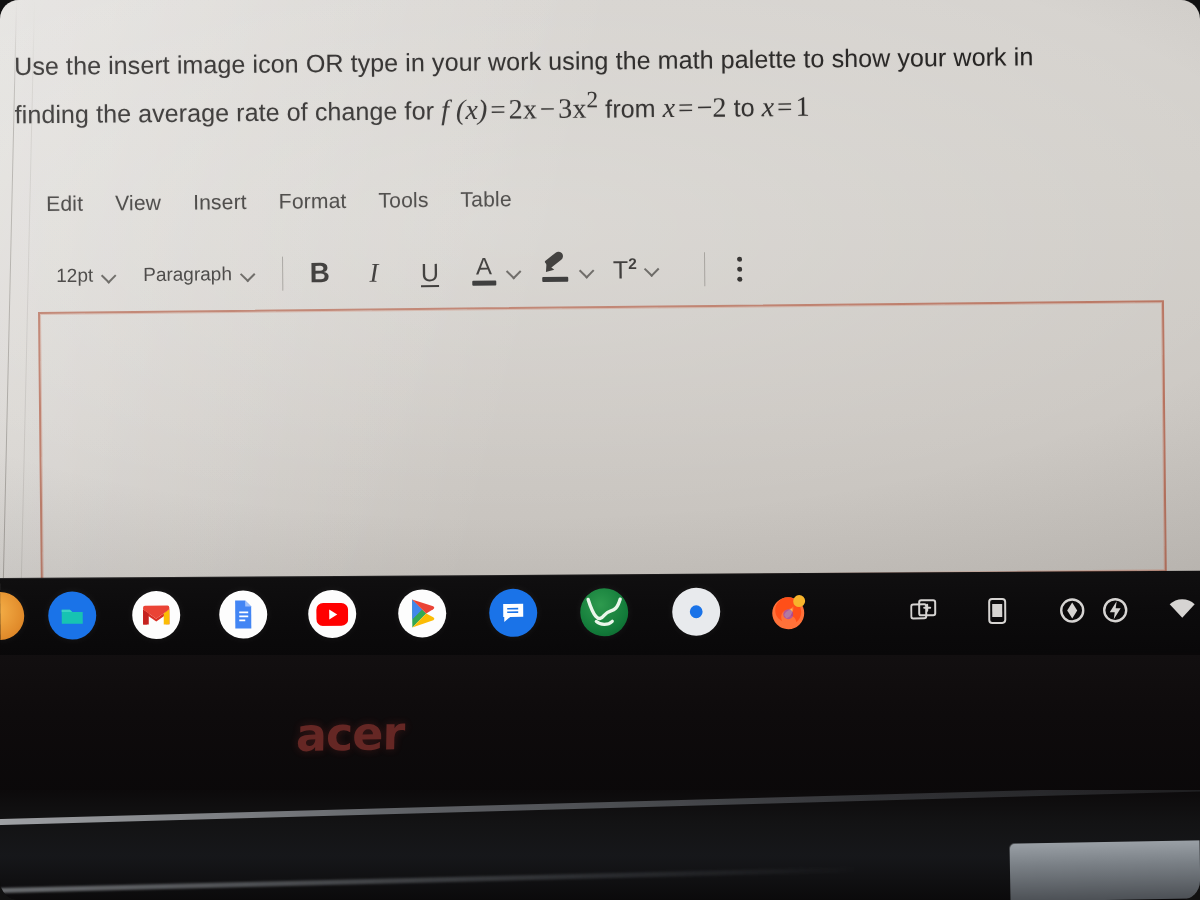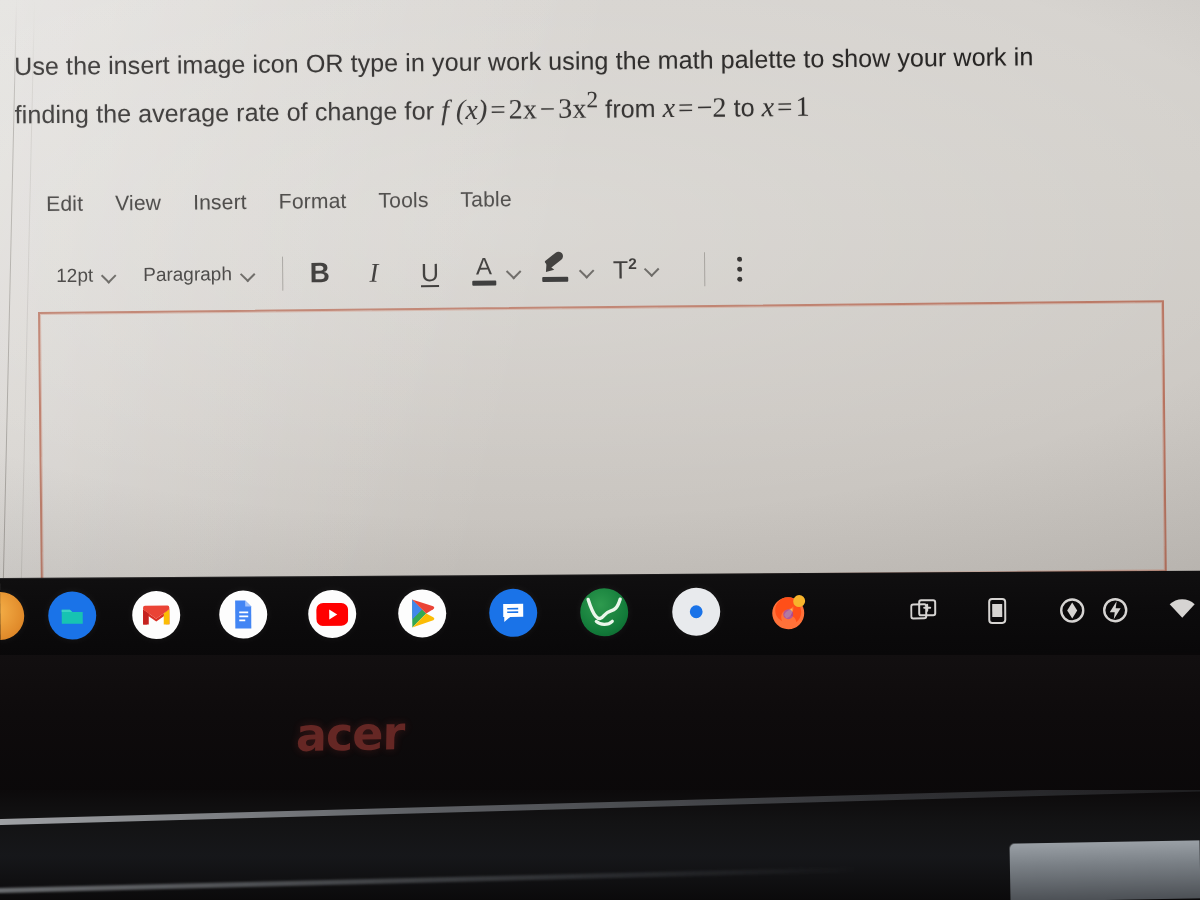--- a/index.html
+++ b/index.html
@@ -8,20 +8,21 @@
     width:1200px;height:900px;overflow:hidden;
     background:#111;
     font-family:"Liberation Sans", sans-serif;
     position:relative;
   }
 
   
   #photo{
     position:absolute;inset:0;width:1200px;height:900px;overflow:hidden;
     background:#0a0809;
+    border-radius:19px;
   }
 
   
   .screen{
     position:absolute;left:0;top:0;width:1200px;height:590px;
     background:
       linear-gradient(105deg, rgba(255,255,255,.30) 0%, rgba(255,255,255,0) 46%),
       linear-gradient(180deg,#d7d4d0 0%,#d3d0cb 30%,#cdc9c4 70%,#c6c2bd 100%);
     overflow:hidden;
   }

